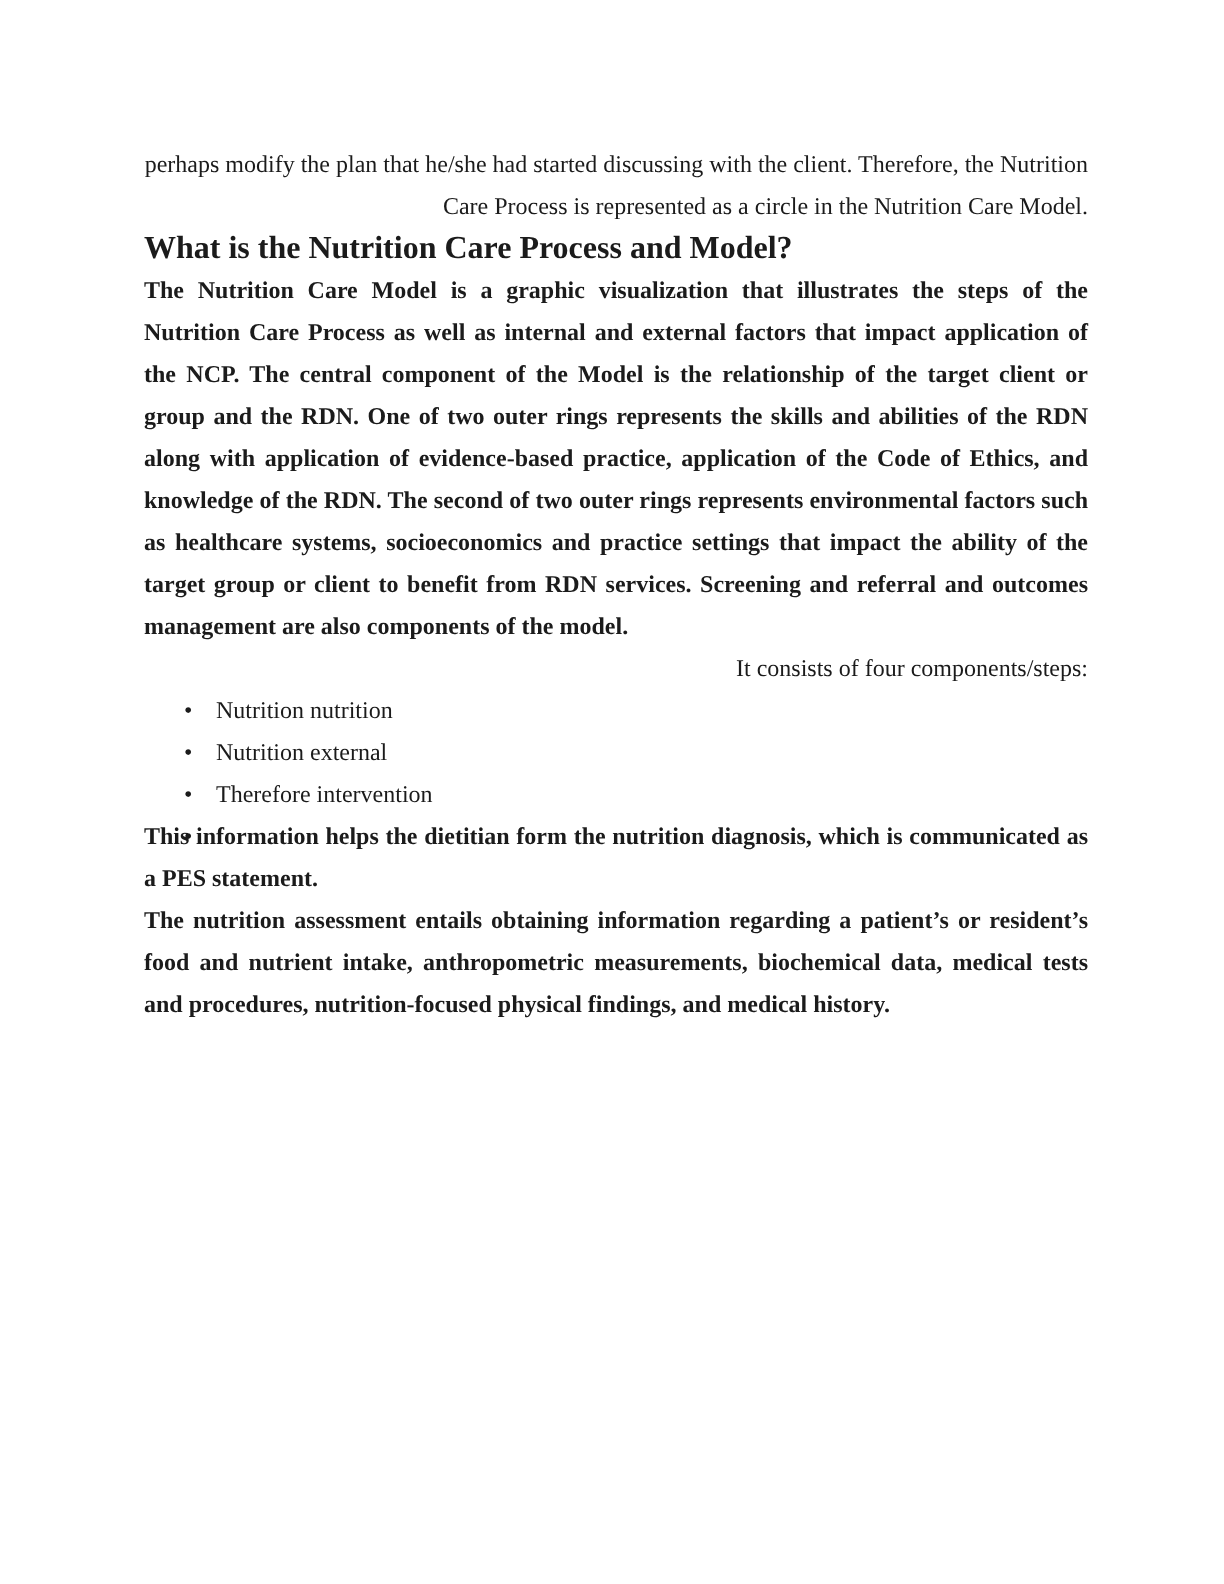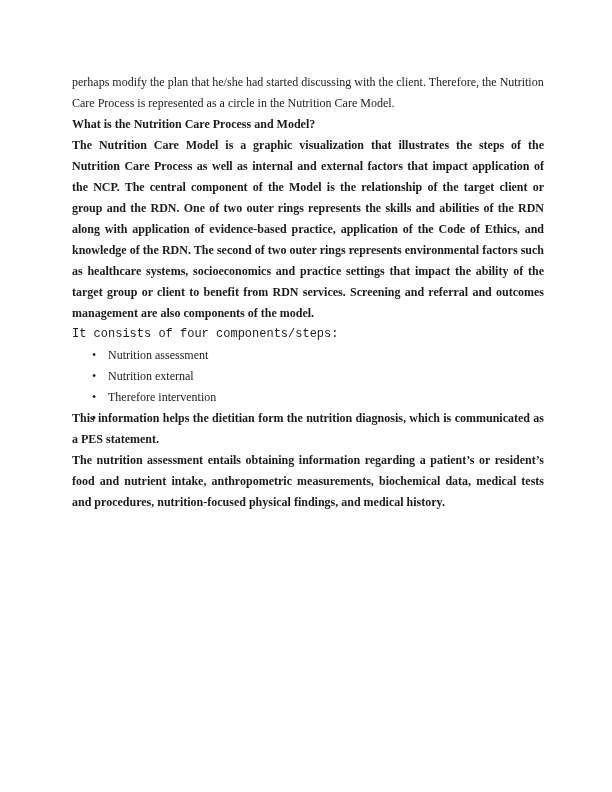--- a/index.html
+++ b/index.html
@@ -17,32 +17,32 @@
     font-family: "Liberation Serif", "DejaVu Serif", serif;
     font-size: 12px;
     line-height: 21px;
     color: #1b1b1b;
     overflow: hidden;
   }
   .page p, .page h2, .page ul {
     margin: 0;
     padding: 0;
   }
-  .para { text-align: left; }
+  .para { text-align: right; }
   .para.justified { text-align: justify; font-weight: bold; }
   .section-heading {
-    font-size: 12px;
+    font-size: 16px;
     font-weight: bold;
     line-height: 21px;
     margin-top: 23px;
   }
   .para-continuation { margin-top: 0; }
   .para-ncp-definition { margin-top: 19px; }
   .para-ncm-description { margin-top: 14px; }
-  .para-components-intro { margin-top: 49px; font-family: Liberation Mono, monospace; }
+  .para-components-intro { margin-top: 49px; }
   .components-list {
     list-style: none;
     margin-top: 15px;
   }
   .component-item {
     position: relative;
     padding-left: 36px;
     line-height: 21px;
   }
   .component-item .bullet {
@@ -63,21 +63,21 @@
   <h2 class="section-heading">What is the Nutrition Care Process and Model?</h2>
 
 
   <p class="para justified para-ncm-description">The Nutrition Care Model is a graphic visualization that illustrates the steps of the Nutrition Care Process as well as internal and external factors that impact application of the NCP. The central component of the Model is the relationship of the target client or group and the RDN. One of two outer rings represents the skills and abilities of the RDN along with application of evidence-based practice, application of the Code of Ethics, and knowledge of the RDN. The second of two outer rings represents environmental factors such as healthcare systems, socioeconomics and practice settings that impact the ability of the target group or client to benefit from RDN services. Screening and referral and outcomes management are also components of the model.</p>
 
   <p class="para para-components-intro">It consists of four components/steps:</p>
 
   <ul class="components-list">
     <li class="component-item">
       <span class="bullet">•</span>
-      <span class="item-label">Nutrition assessment</span>
+      <span class="item-label">Nutrition nutrition</span>
     </li>
     <li class="component-item">
       <span class="bullet">•</span>
       <span class="item-label">Nutrition external</span>
     </li>
     <li class="component-item">
       <span class="bullet">•</span>
       <span class="item-label">Therefore intervention</span>
     </li>
     <li class="component-item">

